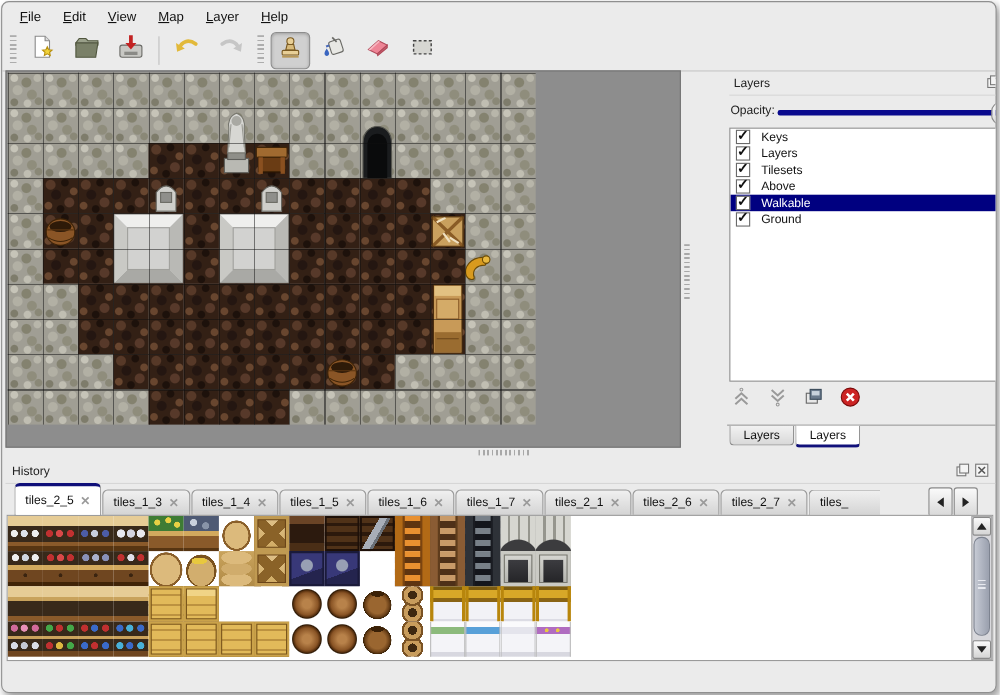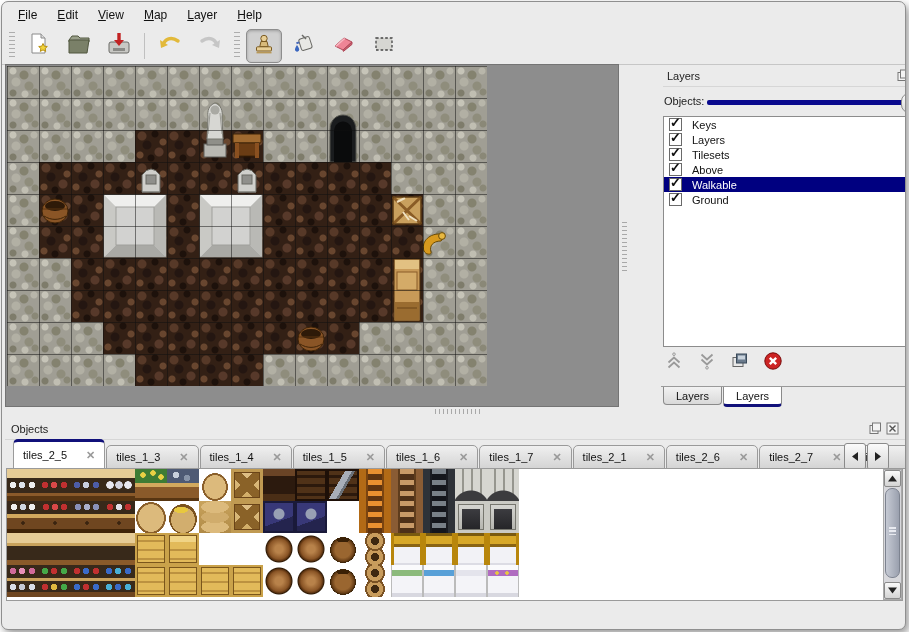--- a/index.html
+++ b/index.html
@@ -81,21 +81,21 @@
   .dockline{position:absolute;left:0;top:322px;right:0;height:1px;background:#9a9a9a;}
   .dtabs{position:absolute;left:2px;top:323px;display:flex;gap:1px;}
   .dtab{height:17px;padding:0 12px;font-size:11px;display:flex;align-items:center;border:1px solid #8a8a8a;border-top:none;
         border-radius:0 0 4px 4px;background:linear-gradient(#f2f2f2,#d9d9d9);color:#111;}
   .dtab.active{background:#fff;border-bottom:3px solid #10107a;}
 
   
   .tilesets-panel{position:absolute;left:3px;top:415px;width:900px;height:185px;}
   .tsline{position:absolute;left:0px;top:22px;right:0px;height:1px;background:#d6d6d6;}
   .tabbar{position:absolute;left:8px;top:24px;height:28px;display:flex;align-items:flex-end;}
-  .tstab{height:22px;padding:0 9px;display:flex;align-items:center;gap:19px;border:1px solid #9a9a9a;
+  .tstab{height:22px;padding:0 9px;display:flex;align-items:center;gap:6px;border:1px solid #9a9a9a;
          border-radius:5px 5px 0 0;background:linear-gradient(#f0f0f0,#d4d4d4);margin-right:1px;font-size:11px;color:#111;}
   .tstab .x{color:#9a9a9a;font-weight:bold;font-size:11px;}
   .tstab.active{height:26px;background:#fff;border-top:3px solid #10107a;z-index:2;}
   .tstab.cut{width:46px;overflow:hidden;border-right:none;border-radius:5px 0 0 0;}
   .tabarrows{position:absolute;right:16px;top:26px;display:flex;}
   .arrbtn{width:20px;height:25px;border:1px solid #8a8a8a;background:linear-gradient(#fafafa,#d8d8d8);
           display:grid;place-items:center;border-radius:3px;margin-left:1px;font-size:10px;color:#222;}
   .tscontent{position:absolute;left:1px;top:51px;width:895px;height:131px;background:#fff;border:1px solid #9a9a9a;overflow:hidden;}
   .ts{position:absolute;width:32px;height:32px;}
 
@@ -508,21 +508,21 @@
         <span class="pticon"><svg width="13" height="13" viewBox="0 0 13 13">
               <rect x="1" y="3.5" width="8" height="8" fill="#f4f4f4" stroke="#777"></rect>
               <rect x="3.5" y="1" width="8" height="8" fill="#f4f4f4" stroke="#777"></rect>
             </svg></span>
         <span class="pticon"><svg width="13" height="13" viewBox="0 0 13 13">
               <rect x="1" y="1" width="11" height="11" fill="#f4f4f4" stroke="#777"></rect>
               <path d="M3.5 3.5l6 6M9.5 3.5l-6 6" stroke="#555" stroke-width="1.4"></path>
             </svg></span>
       </div>
       <div class="ptline"></div>
-      <div class="oplabel">Objects:</div>
+      <div class="oplabel">Opacity:</div>
       <div class="optrack"></div>
       <div class="ophandle">
           <i></i>
         </div>
       <div class="layerbox">
           <div class="lrow">
             <div class="cb">
               <span class="ck">✓</span>
             </div>
             <span class="lname">Keys</span>
@@ -586,21 +586,21 @@
           </div>
         </div>
       <div class="dockline"></div>
       <div class="dtabs">
           <div class="dtab">Layers</div>
           <div class="dtab active">Layers</div>
         </div>
     </div>
 
     <div class="tilesets-panel">
-      <div class="panel-title">Objects</div>
+      <div class="panel-title">History</div>
       <div class="pticons">
         <span class="pticon"><svg width="13" height="13" viewBox="0 0 13 13">
               <rect x="1" y="3.5" width="8" height="8" fill="#f4f4f4" stroke="#777"></rect>
               <rect x="3.5" y="1" width="8" height="8" fill="#f4f4f4" stroke="#777"></rect>
             </svg></span>
         <span class="pticon"><svg width="13" height="13" viewBox="0 0 13 13">
               <rect x="1" y="1" width="11" height="11" fill="#f4f4f4" stroke="#777"></rect>
               <path d="M3.5 3.5l6 6M9.5 3.5l-6 6" stroke="#555" stroke-width="1.4"></path>
             </svg></span>
       </div>

